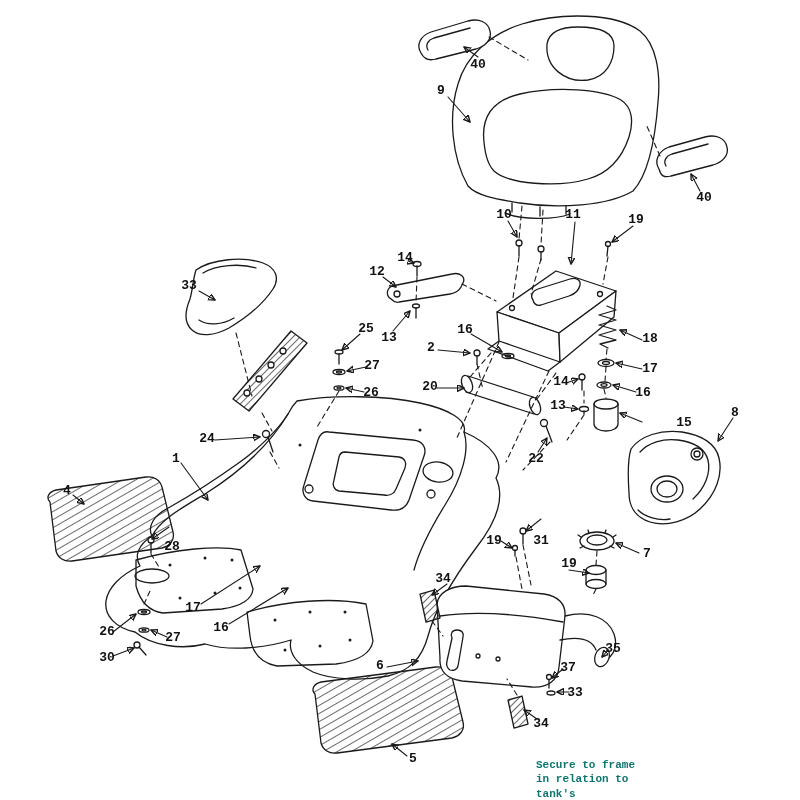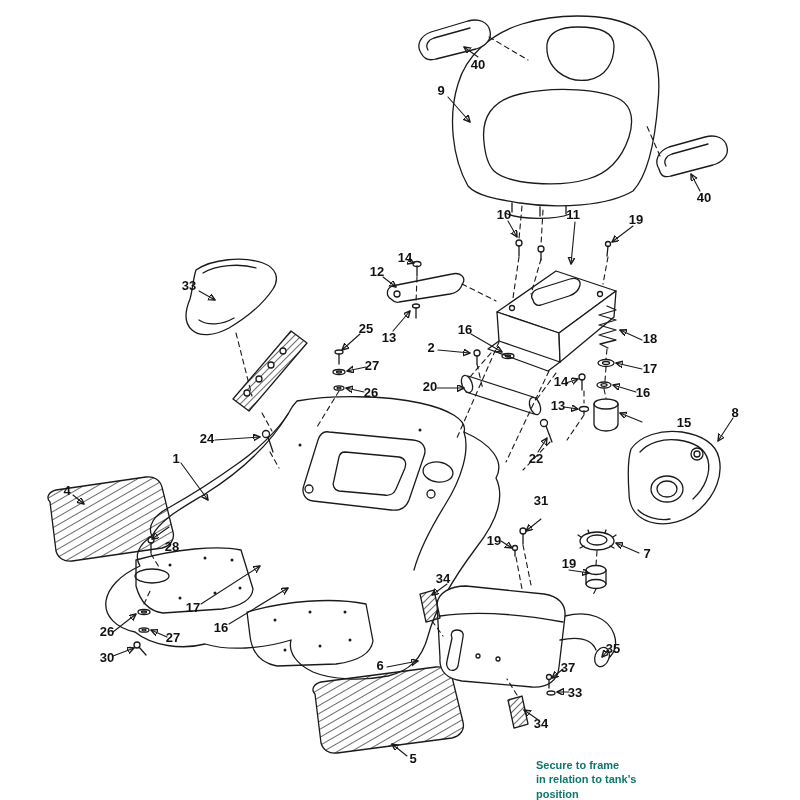--- a/index.html
+++ b/index.html
@@ -1,17 +1,17 @@
 <!DOCTYPE html>
 <html><head>
 <meta charset="utf-8">
 <style>
   html,body{margin:0;padding:0;background:#fff;}
   .stage{position:relative;width:772px;height:800px;background:#fff;overflow:hidden;
-         font-family:Liberation Sans, sans-serif;}
+         font-family:Liberation Mono, monospace;}
   .stage svg{position:absolute;left:0;top:0;}
   svg path,svg line,svg ellipse,svg circle,svg polyline{
     stroke:#1a1a1a;stroke-width:1.3;fill:none;stroke-linecap:round;stroke-linejoin:round;}
   svg .f{fill:#ffffff;}
   svg .h{fill:url(#hatch);}
   svg .r{fill:url(#ribs);}
   svg .dot{fill:#1a1a1a;stroke:none;}
   svg .lead{stroke-width:1.1;}
   svg .dash{stroke-dasharray:5 4;stroke-width:1.1;}
   .callout{position:absolute;transform:translate(-50%,-50%);
@@ -373,21 +373,21 @@
 <div class="callout" style="left:650px;top:368px">17</div>
 <div class="callout" style="left:643px;top:392px">16</div>
 <div class="callout" style="left:558px;top:405px">13</div>
 <div class="callout" style="left:684px;top:422px">15</div>
 <div class="callout" style="left:735px;top:412px">8</div>
 <div class="callout" style="left:536px;top:458px">22</div>
 <div class="callout" style="left:207px;top:438px">24</div>
 <div class="callout" style="left:176px;top:458px">1</div>
 <div class="callout" style="left:67px;top:490px">4</div>
 <div class="callout" style="left:172px;top:546px">28</div>
-<div class="callout" style="left:541px;top:500px">31</div>
+<div class="callout" style="left:541px;top:540px">31</div>
 <div class="callout" style="left:494px;top:540px">19</div>
 <div class="callout" style="left:647px;top:553px">7</div>
 <div class="callout" style="left:569px;top:563px">19</div>
 <div class="callout" style="left:193px;top:607px">17</div>
 <div class="callout" style="left:221px;top:627px">16</div>
 <div class="callout" style="left:107px;top:631px">26</div>
 <div class="callout" style="left:173px;top:637px">27</div>
 <div class="callout" style="left:107px;top:657px">30</div>
 <div class="callout" style="left:443px;top:578px">34</div>
 <div class="callout" style="left:380px;top:665px">6</div>

